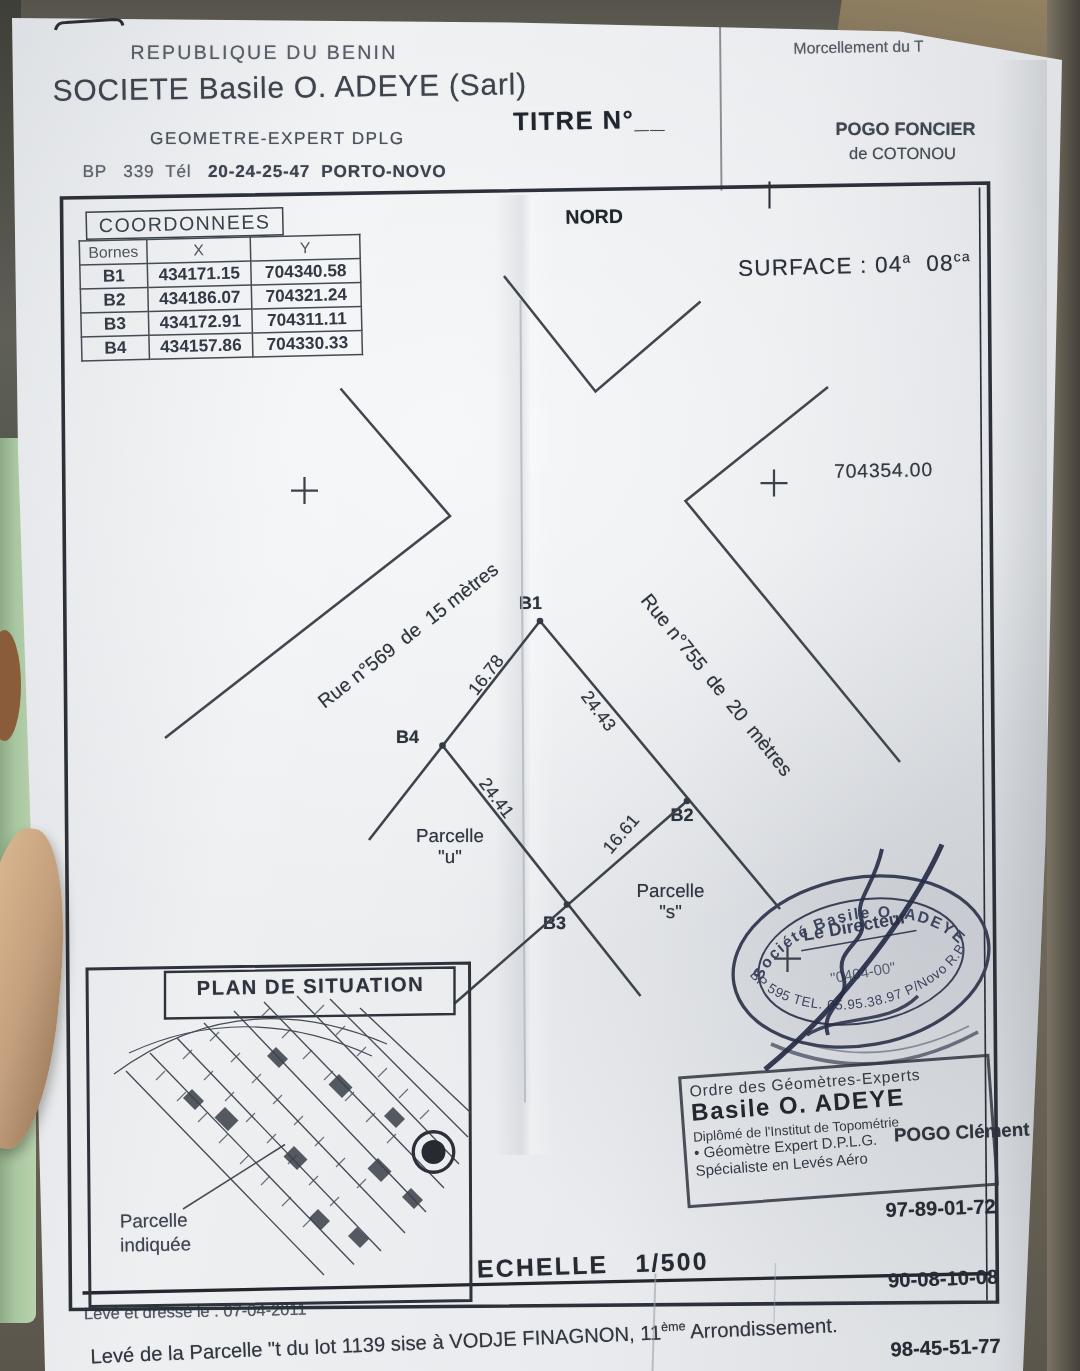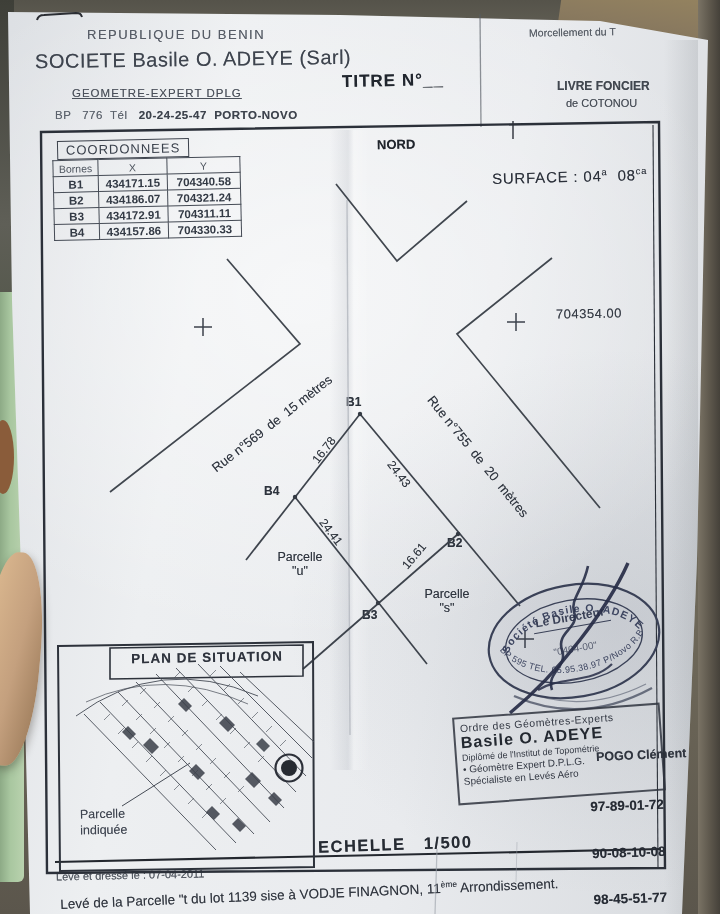--- a/index.html
+++ b/index.html
@@ -31,21 +31,21 @@
     background:linear-gradient(90deg,rgba(255,255,255,0),rgba(140,145,150,.25));}
   .finger{position:absolute;left:-16px;top:552px;width:56px;height:214px;border-radius:46%;
     background:linear-gradient(100deg,#d9b68e 10%,#c4a07e 55%,#9e7d5c 95%);transform:rotate(5deg);
     box-shadow:2px 4px 8px rgba(40,35,25,.35);}
   
   .t{position:absolute;white-space:pre;color:#343a44;text-shadow:0 0 .6px rgba(52,58,68,.5);}
   sup{font-size:62%;}
   
   .republic{left:87px;top:27px;font-size:13px;letter-spacing:1.5px;color:#575d67;}
   .company{left:35px;top:48px;font-size:20px;letter-spacing:.5px;color:#3e444e;transform:rotate(-.8deg);}
-  .profession{left:72px;top:87px;font-size:11.5px;letter-spacing:1px;color:#4b515b;text-decoration:underline;}
+  .profession{left:100px;top:87px;font-size:11.5px;letter-spacing:1px;color:#4b515b;}
   .bpline{left:55px;top:109px;font-size:11.5px;letter-spacing:.5px;color:#5b626c;}
   .bpline b{color:#3d434d;font-weight:700;}
   .titre{left:342px;top:71px;font-size:17px;font-weight:700;letter-spacing:1px;color:#21262e;transform:rotate(-1deg);}
   .morcellement{left:529px;top:26px;font-size:10.5px;color:#545a63;transform:rotate(-1deg);}
   .livre1{left:557px;top:79px;font-size:12px;font-weight:600;color:#41474f;}
   .livre2{left:566px;top:97px;font-size:11px;color:#464c55;}
   
   .coord{position:absolute;left:53px;top:139px;transform:rotate(-1.3deg);}
   .coord-title{width:130px;margin-left:5px;border:1.7px solid #3b414b;text-align:center;
     font-size:13px;letter-spacing:1px;color:#3a414c;padding:1px 0;}
@@ -95,24 +95,24 @@
   <div class="brown-blob"></div>
 
   <div class="paper">
     <div class="paper-crease"></div>
     <div class="paper-margin-r"></div>
   </div>
 
   <div class="t republic">REPUBLIQUE DU BENIN</div>
   <div class="t company">SOCIETE Basile O. ADEYE (Sarl)</div>
   <div class="t profession">GEOMETRE-EXPERT DPLG</div>
-  <div class="t bpline"><span>BP   776  Tél   </span><b>20-24-25-47  PORTO-NOVO</b></div>
+  <div class="t bpline"><span>BP   339  Tél   </span><b>20-24-25-47  PORTO-NOVO</b></div>
   <div class="t titre">TITRE N°__</div>
   <div class="t morcellement">Morcellement du T</div>
-  <div class="t livre1">LIVRE FONCIER</div>
+  <div class="t livre1">POGO FONCIER</div>
   <div class="t livre2">de COTONOU</div>
 
   <div class="coord">
     <div class="coord-title">COORDONNEES</div>
     <table>
       <tbody>
           <tr>
         <th style="width:38px">Bornes</th>
         <th style="width:62px">X</th>
         <th style="width:66px">Y</th>

